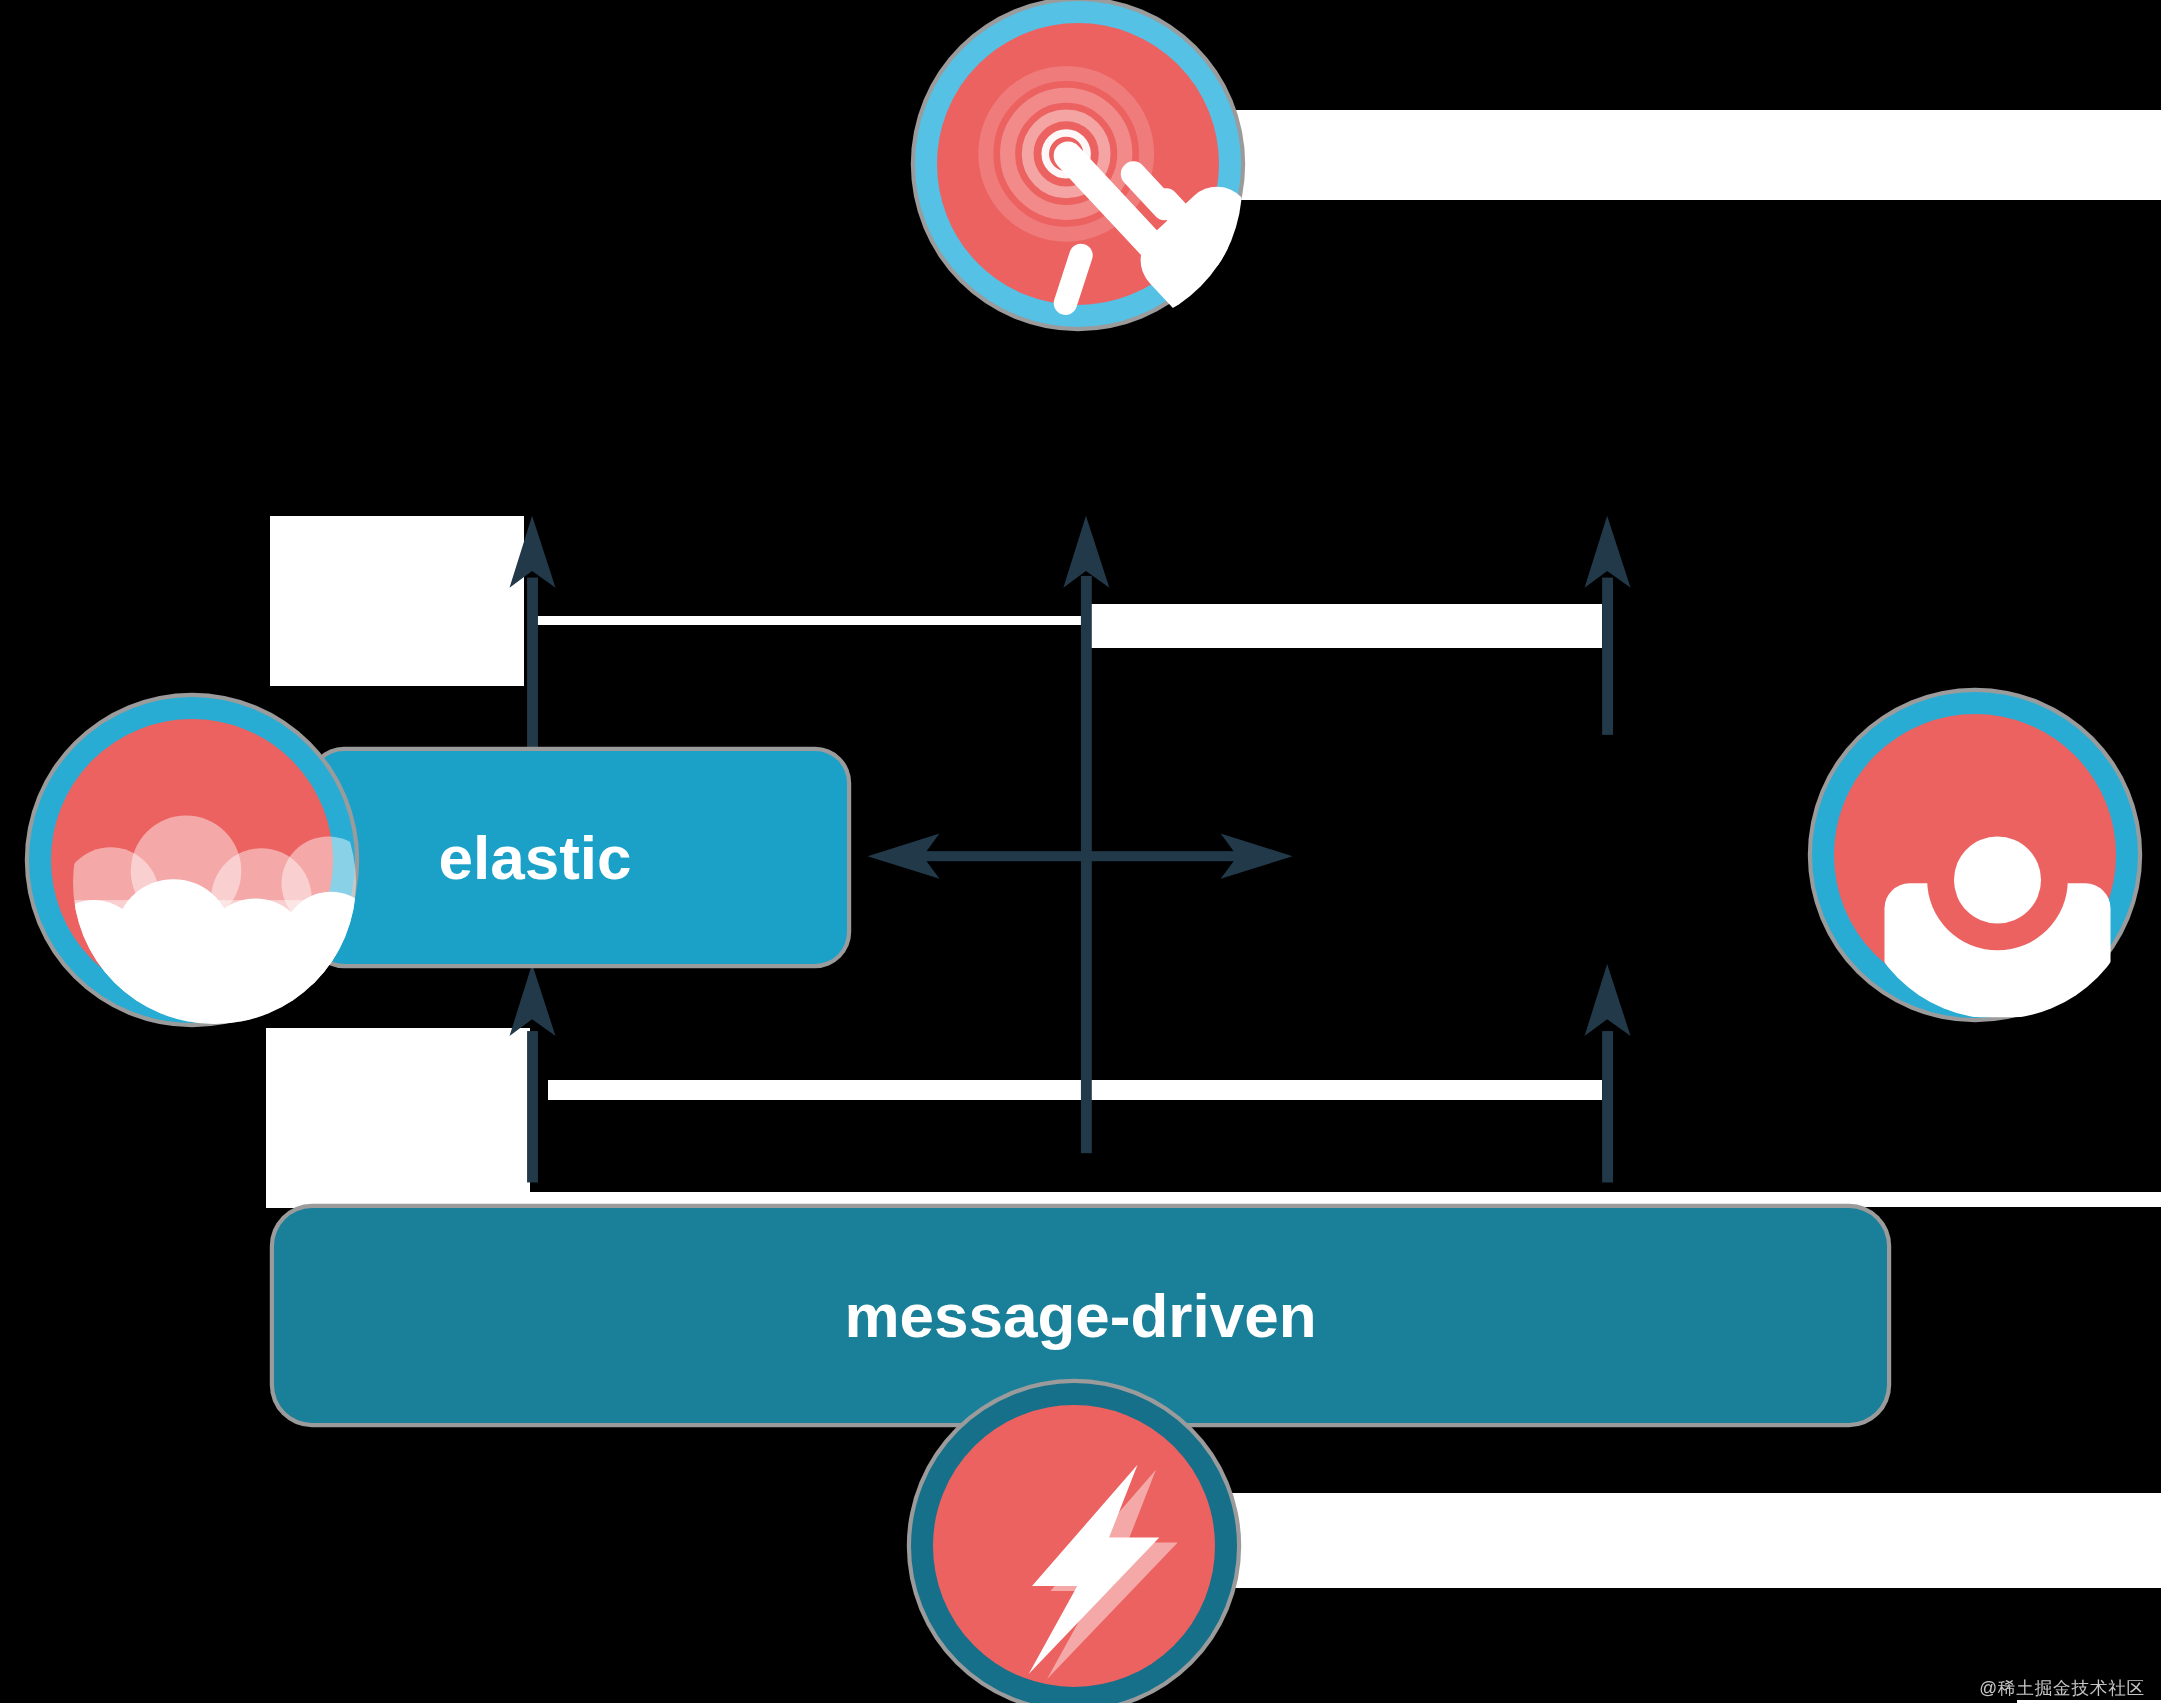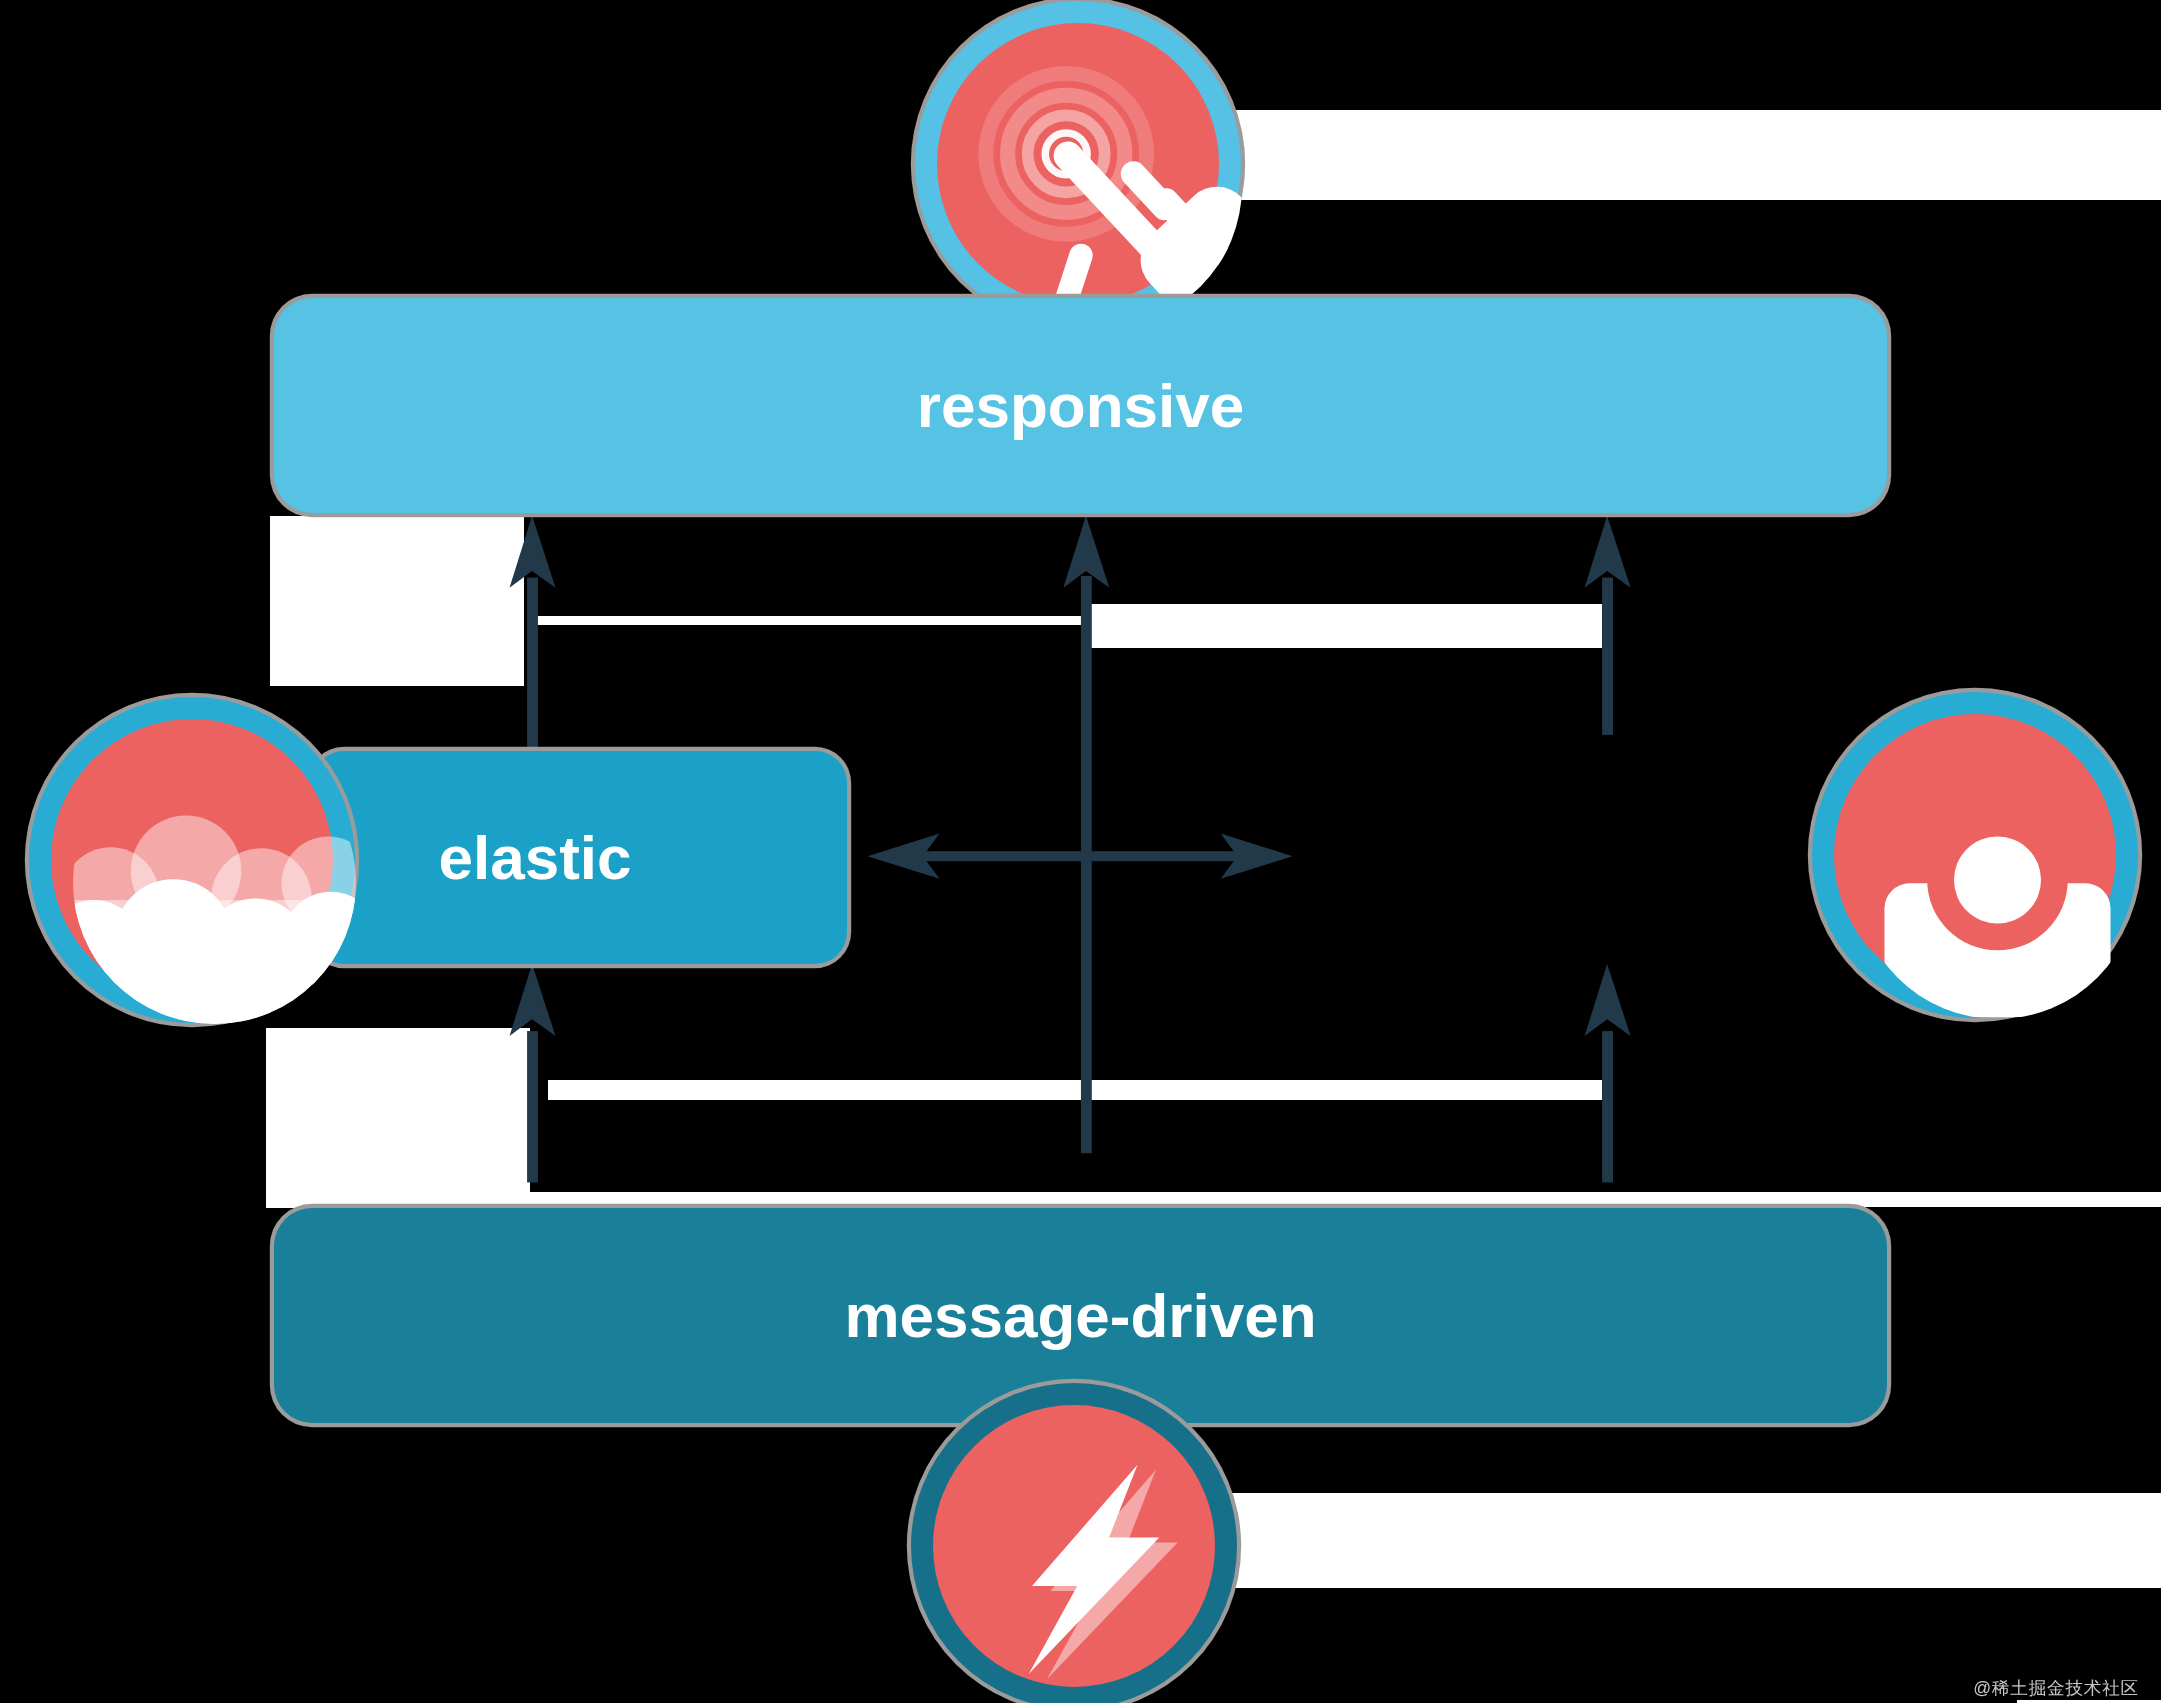--- a/index.html
+++ b/index.html
@@ -38,21 +38,21 @@
          background:var(--circle-red);box-shadow:0 0 0 4.2px var(--fringe);}
   .badge svg{position:absolute;left:22px;top:22px;display:block;}
   .badge-top{left:915px;top:0.8px;border:22px solid var(--ring-light);}
   .badge-left{left:29px;top:697px;border:22px solid var(--ring-medium);}
   .badge-right{left:1812px;top:692px;border:22px solid var(--ring-medium);}
   .badge-bottom{left:911px;top:1383px;border:22px solid var(--ring-dark);}
 
   .arrow-shape{fill:var(--arrow);}
   .red-fill{fill:var(--circle-red);}
 
-  .watermark{position:absolute;right:22px;top:1676px;font-size:17.6px;color:var(--watermark-text);
+  .watermark{position:absolute;right:16px;top:1676px;font-size:17.6px;color:var(--watermark-text);
              opacity:.85;text-shadow:0 0 3.3px #000;letter-spacing:0.8px;}
 </style>
 </head>
 <body>
 
 <div class="canvas">
 
   <div class="stripe s1"></div>
   <div class="stripe s2"></div>
   <div class="stripe s3"></div>
@@ -112,23 +112,20 @@
               <rect x="-22" y="30" width="150" height="120" rx="40"></rect>
             </g>
           <g transform="translate(150,238) rotate(18)">
               <rect x="-14" y="0" width="28" height="88" rx="14"></rect>
             </g>
         </g>
       </g>
     </svg>
   </div>
 
-  <div class="bar bar-responsive">
-    <span class="node-label">responsive</span>
-  </div>
 
   <div class="bar box-elastic">
     <span class="node-label">elastic</span>
   </div>
 
   <div class="badge badge-left">
     <svg width="283" height="283" viewBox="0 0 338 338">
       <defs>
           <clipPath id="clipLeft">
             <circle cx="169" cy="169" r="169"></circle>

